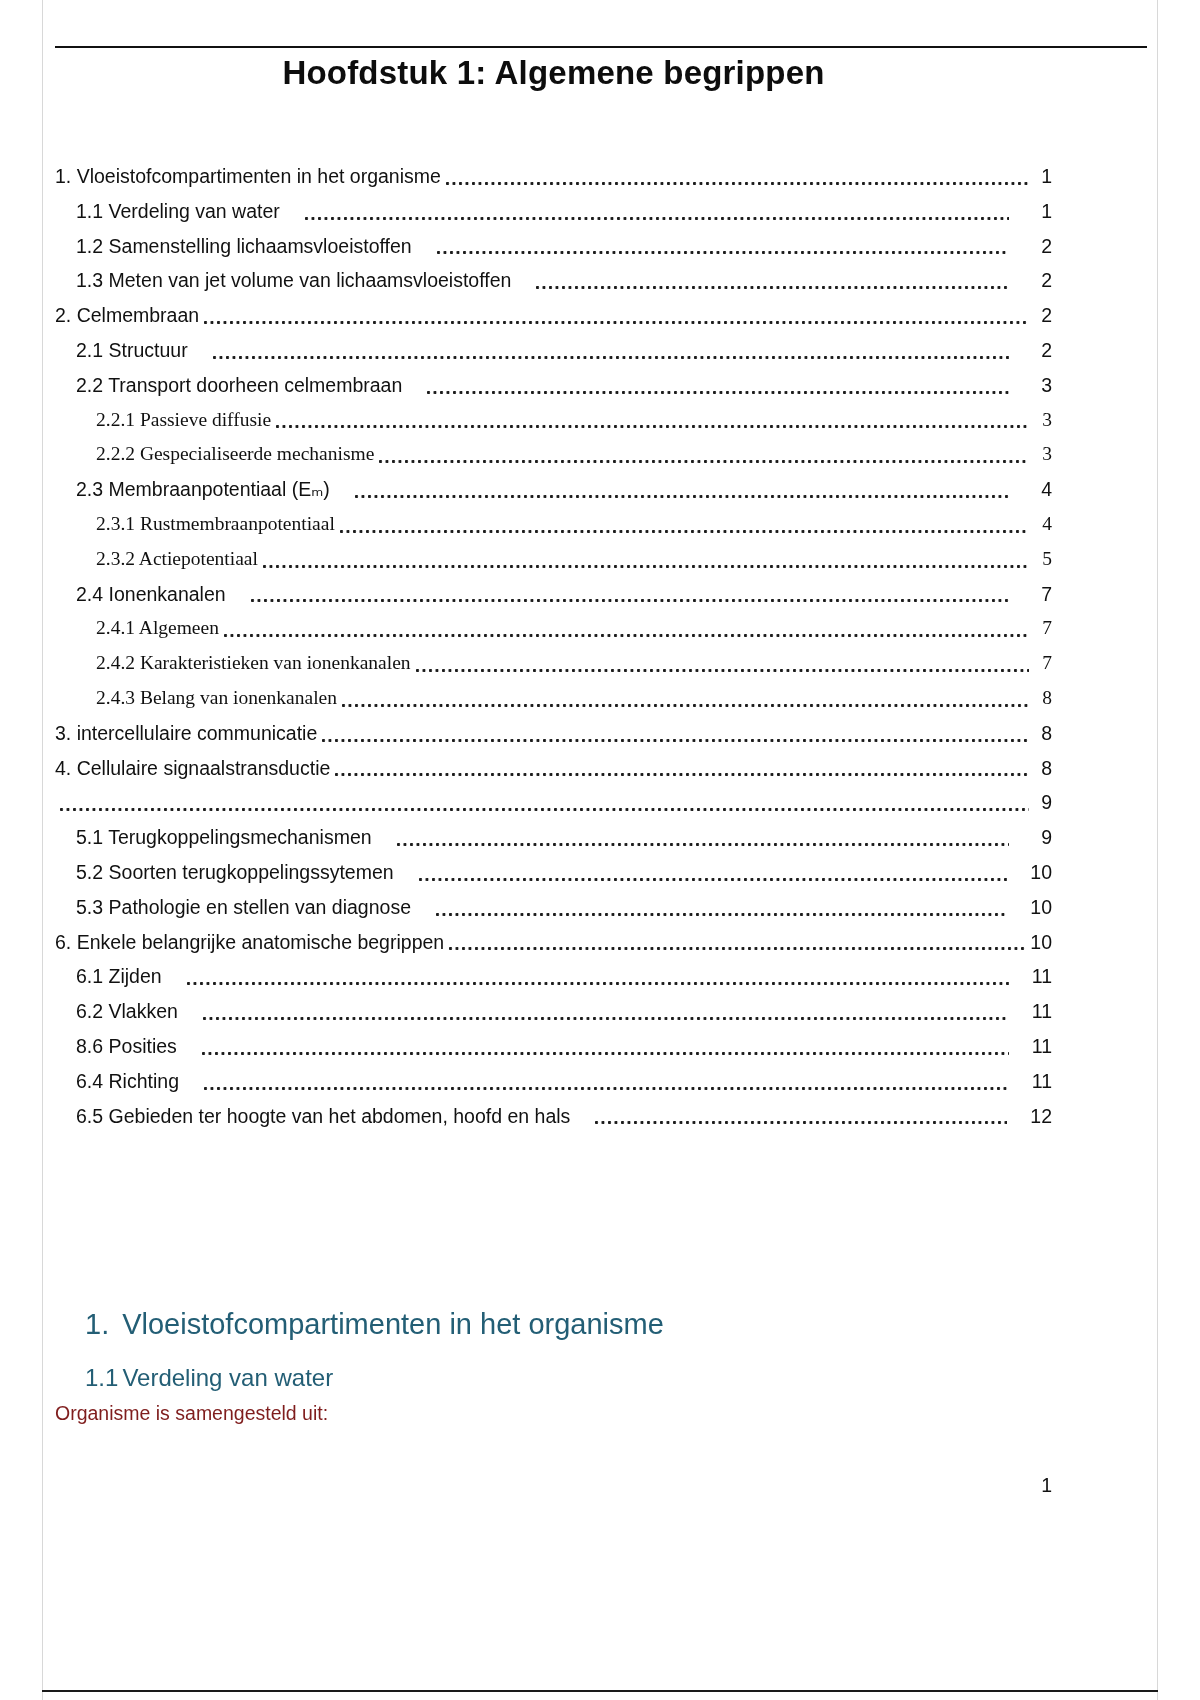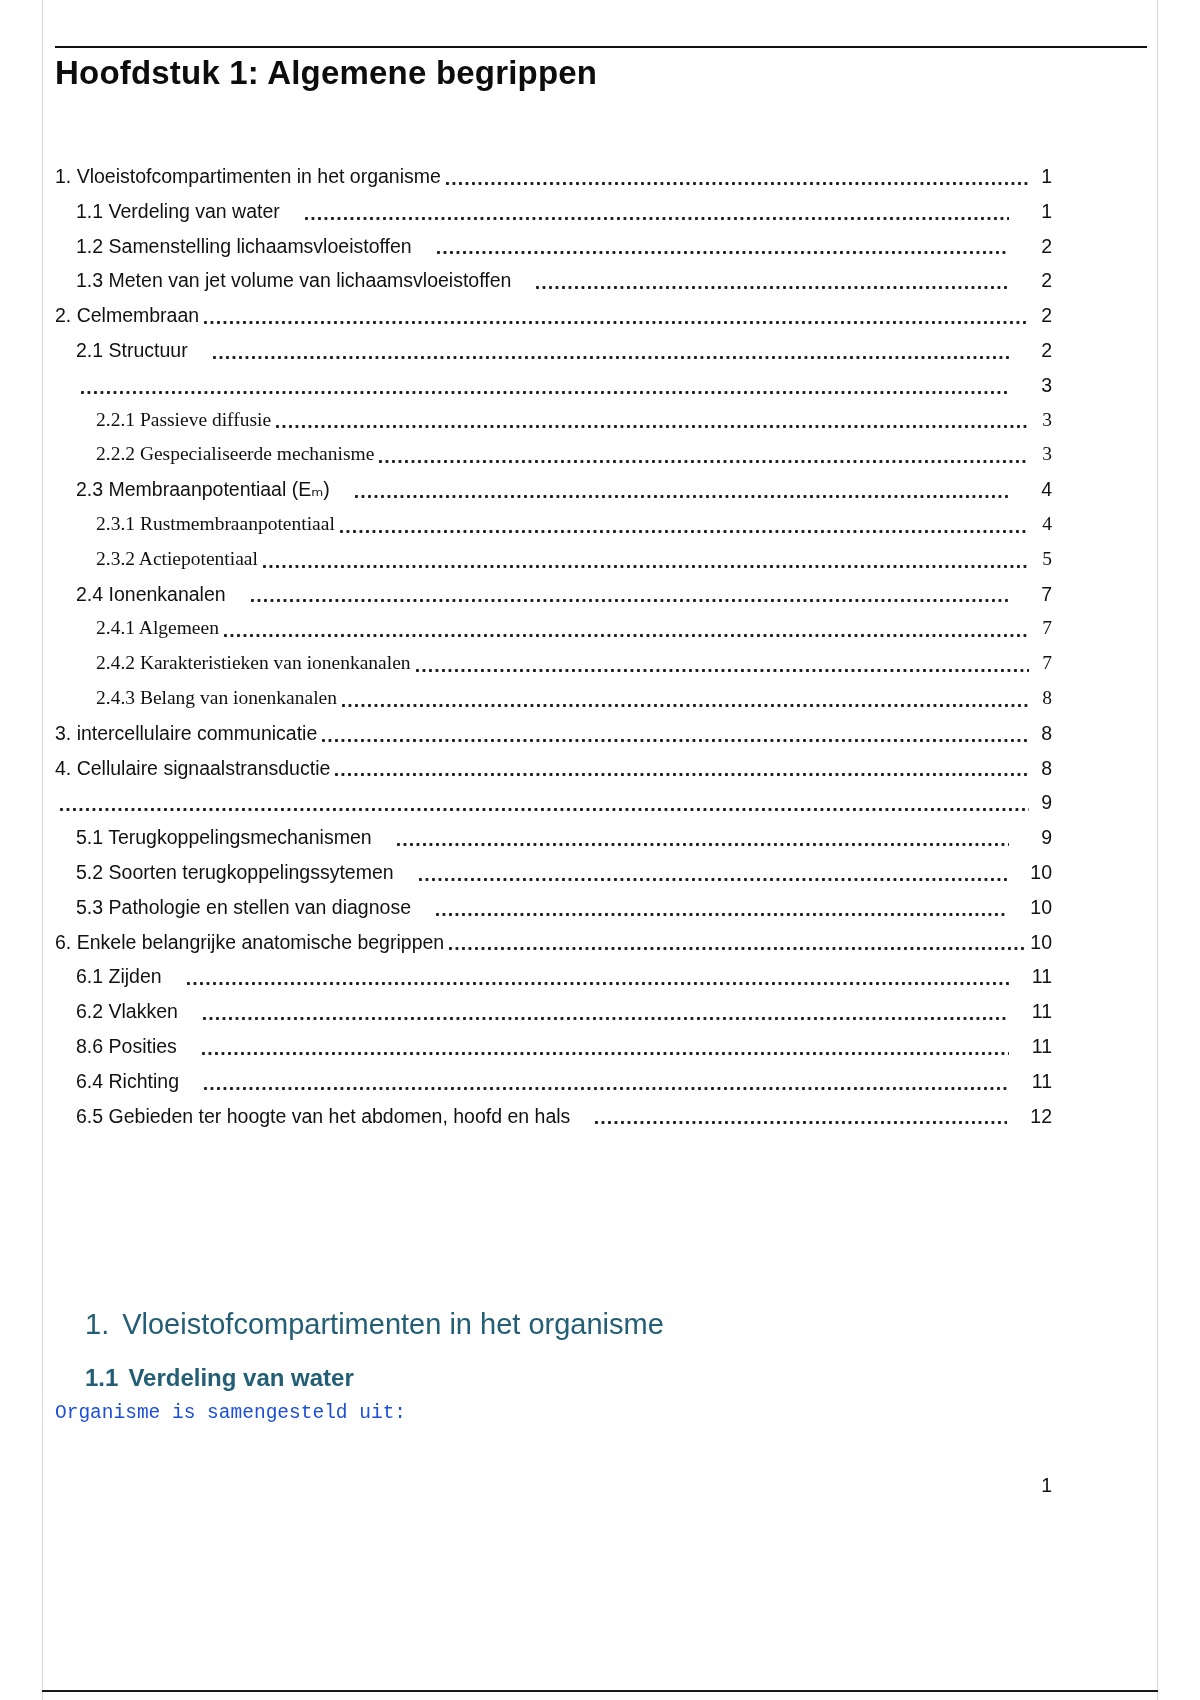--- a/index.html
+++ b/index.html
@@ -41,21 +41,21 @@
     width: 1116px;
     height: 2px;
     background: #1a1a1a;
   }
 
   .doc-title {
     position: absolute;
     left: 55px;
     top: 54px;
     width: 997px;
-    text-align: left;
+    text-align: center;
     font-size: 33px;
     font-weight: 700;
     letter-spacing: 0.2px;
     color: #0d0d0d;
   }
 
   .toc-list {
     position: absolute;
     left: 55px;
     top: 147px;
@@ -105,34 +105,33 @@
     gap: 13px;
     font-size: 29px;
     font-weight: 400;
     color: var(--heading-accent);
   }
   .subsection-heading {
     position: absolute;
     left: 85px;
     top: 1364px;
     display: flex;
-    gap: 10px;
+    gap: 4px;
     font-size: 24px;
-    font-weight: 700;
+    font-weight: 400;
     color: var(--heading-accent);
     text-align: center;
   }
   .body-paragraph {
     position: absolute;
     left: 55px;
     top: 1402px;
     width: 997px;
     font-size: 19.5px;
-    color: #1d4ed8;
-    font-family: Liberation Mono, monospace;
+    color: #7f1d1d;
   }
   .footer-page-number {
     position: absolute;
     left: 55px;
     top: 1474px;
     width: 997px;
     text-align: right;
     font-size: 19.5px;
     color: #111111;
   }
@@ -174,20 +173,21 @@
     <span class="toc-label">2. Celmembraan</span>
     <span class="toc-dots"></span>
     <span class="toc-page">2</span>
   </div>
       <div class="toc-row level-2">
     <span class="toc-label">2.1 Structuur</span>
     <span class="toc-dots"></span>
     <span class="toc-page">2</span>
   </div>
       <div class="toc-row level-2">
+    <span class="toc-label">2.2 Transport doorheen celmembraan</span>
     <span class="toc-dots"></span>
     <span class="toc-page">3</span>
   </div>
       <div class="toc-row level-3">
     <span class="toc-label">2.2.1 Passieve diffusie</span>
     <span class="toc-dots"></span>
     <span class="toc-page">3</span>
   </div>
       <div class="toc-row level-3">
     <span class="toc-label">2.2.2 Gespecialiseerde mechanisme</span>

